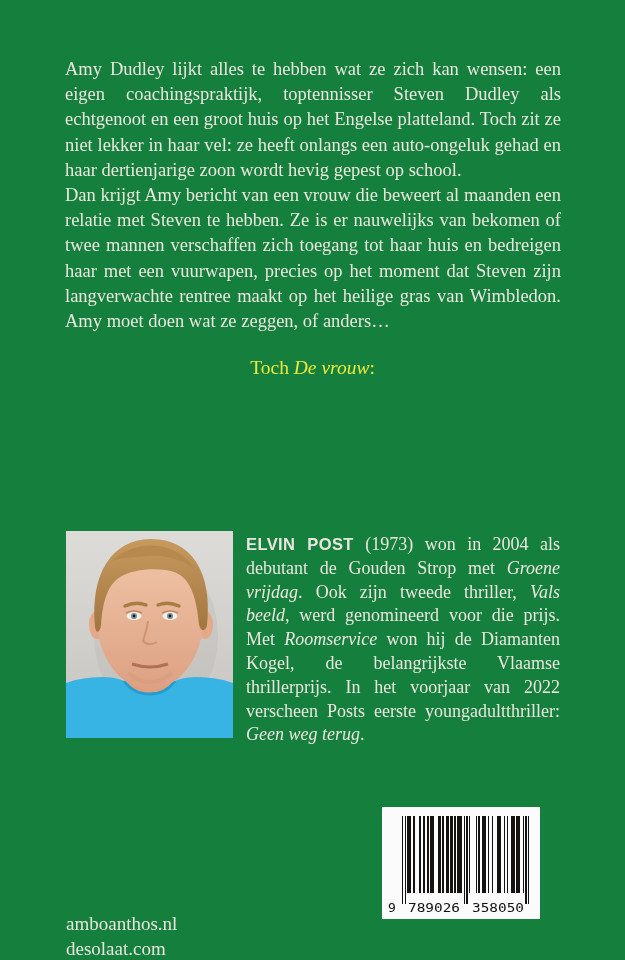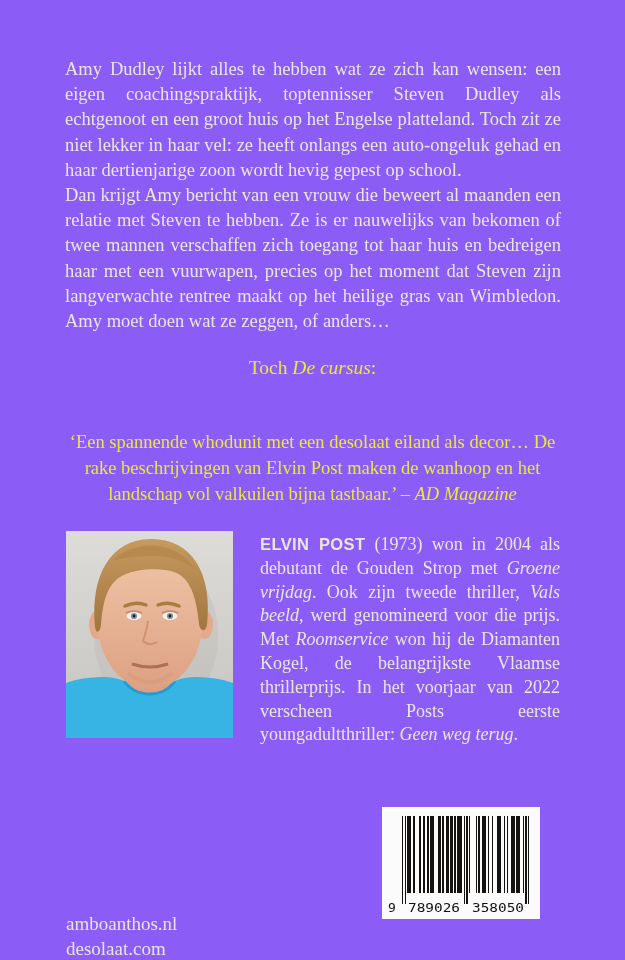--- a/index.html
+++ b/index.html
@@ -4,21 +4,21 @@
 <style>
   html,body{margin:0;padding:0;}
   body{
     width:625px;height:960px;
     background:#0d0706;
     overflow:hidden;
     font-family:"Liberation Serif", serif;
   }
   .cover{
     position:relative;width:625px;height:960px;
-    background:#8b5cf6;color:#ebe6dd;
+    background:#15803d;color:#ebe6dd;
   }
   
   .synopsis{
     position:absolute;left:65px;top:57px;width:496px;
     font-size:18.5px;line-height:25.2px;
     text-align:justify;
   }
   .synopsis p{margin:0;}
   
   .prev-review{
@@ -33,21 +33,21 @@
   }
   .pull-quote{
     position:absolute;left:52px;top:429px;width:521px;
     text-align:center;color:#ece93e;
     font-size:18.5px;line-height:26px;
   }
   em{font-style:italic;}
   
   .author-row{
     position:absolute;left:66px;top:531px;width:494px;
-    display:flex;gap:27px;
+    display:flex;gap:13px;
   }
   .photo-frame{
     flex:none;width:167px;height:207px;overflow:hidden;
   }
   .photo-frame svg{display:block;}
   .bio{
     flex:1;min-width:0;
     font-size:18px;line-height:23.8px;
     text-align:justify;padding-top:2px;
   }
@@ -76,24 +76,23 @@
 <body>
 
 <div class="cover">
 
   <section class="synopsis">
     <p>Amy Dudley lijkt alles te hebben wat ze zich kan wensen: een eigen coachingspraktijk, toptennisser Steven Dudley als echtgenoot en een groot huis op het Engelse platteland. Toch zit ze niet lekker in haar vel: ze heeft onlangs een auto-ongeluk gehad en haar dertienjarige zoon wordt hevig gepest op school.</p>
     <p>Dan krijgt Amy bericht van een vrouw die beweert al maanden een relatie met Steven te hebben. Ze is er nauwelijks van bekomen of twee mannen verschaffen zich toegang tot haar huis en bedreigen haar met een vuurwapen, precies op het moment dat Steven zijn langverwachte rentree maakt op het heilige gras van Wimbledon. Amy moet doen wat ze zeggen, of anders…</p>
   </section>
 
   <section class="prev-review">
-    <div><span>Toch </span><em>De cursus</em><span>:</span></div>
+    <div><span>Toch </span><em>De vrouw</em><span>:</span></div>
   </section>
 
-  <section class="pull-quote"><span>‘Een spannende whodunit met een desolaat eiland als decor… De rake beschrijvingen van Elvin Post maken de wanhoop en het landschap vol valkuilen bijna tastbaar.’ – </span><em>AD Magazine</em></section>
 
   <section class="author-row">
     <div class="photo-frame">
       <svg width="167" height="207" viewBox="0 0 167 207">
         <defs>
           <linearGradient id="pbg" x1="0" y1="0" x2="0" y2="1">
             <stop offset="0" stop-color="#dedcd9"></stop>
               <stop offset="1" stop-color="#c5c3c0"></stop>
           </linearGradient>
           <linearGradient id="pskin" x1="0" y1="0" x2="0" y2="1">

